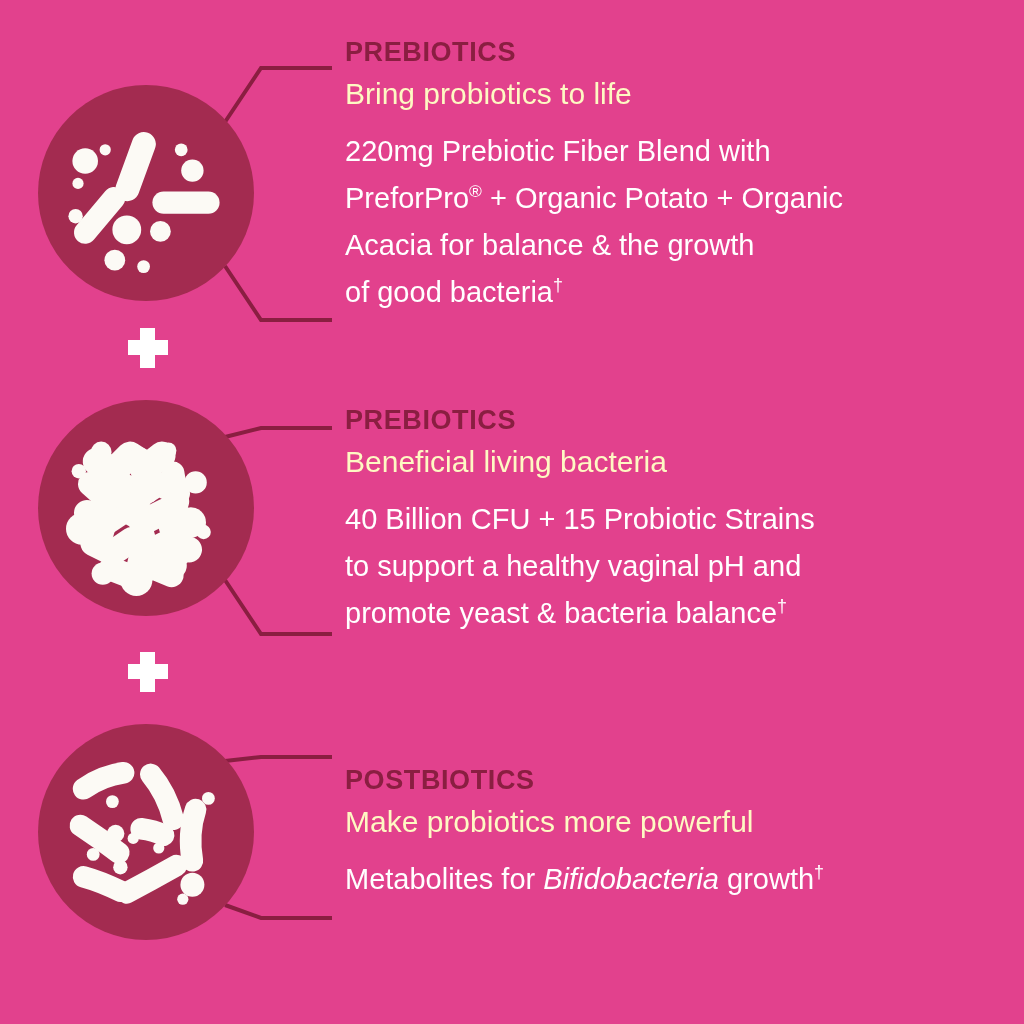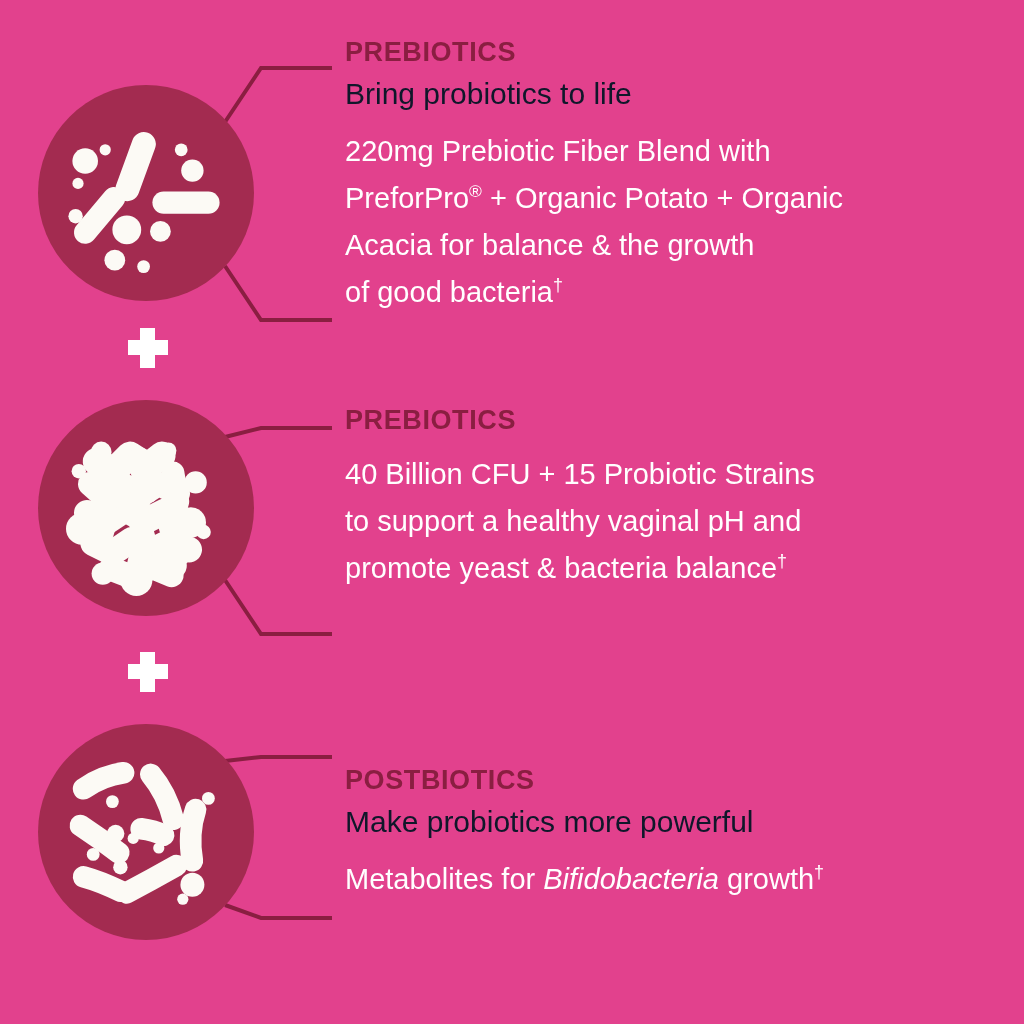--- a/index.html
+++ b/index.html
@@ -41,21 +41,21 @@
   .sec-title {
     color: #8A1E41;
     font-size: 27px;
     font-weight: bold;
     letter-spacing: 0.6px;
     line-height: 1.15;
     margin: 0;
     white-space: nowrap;
   }
   .sec-subtitle {
-    color: #0f172a;
+    color: #fef9c3;
     font-size: 30px;
     font-weight: normal;
     line-height: 1.3;
     margin: 6px 0 0 0;
     white-space: nowrap;
   }
   .sec-body {
     color: #FFFFFF;
     font-size: 29px;
     font-weight: normal;
@@ -202,20 +202,21 @@
     <div class="sec-body">
       <span class="line">220mg Prebiotic Fiber Blend with</span>
       <span class="line">PreforPro<span class="reg">®</span> + Organic Potato + Organic</span>
       <span class="line">Acacia for balance &amp; the growth</span>
       <span class="line">of good bacteria<sup>†</sup></span>
     </div>
   </div>
 
   <div class="section-text sec-2">
     <div class="sec-title">PREBIOTICS</div>
+    <div class="sec-subtitle">Beneficial living bacteria</div>
     <div class="sec-body">
       <span class="line">40 Billion CFU + 15 Probiotic Strains</span>
       <span class="line">to support a healthy vaginal pH and</span>
       <span class="line">promote yeast &amp; bacteria balance<sup>†</sup></span>
     </div>
   </div>
 
   <div class="section-text sec-3">
     <div class="sec-title">POSTBIOTICS</div>
     <div class="sec-subtitle">Make probiotics more powerful</div>

